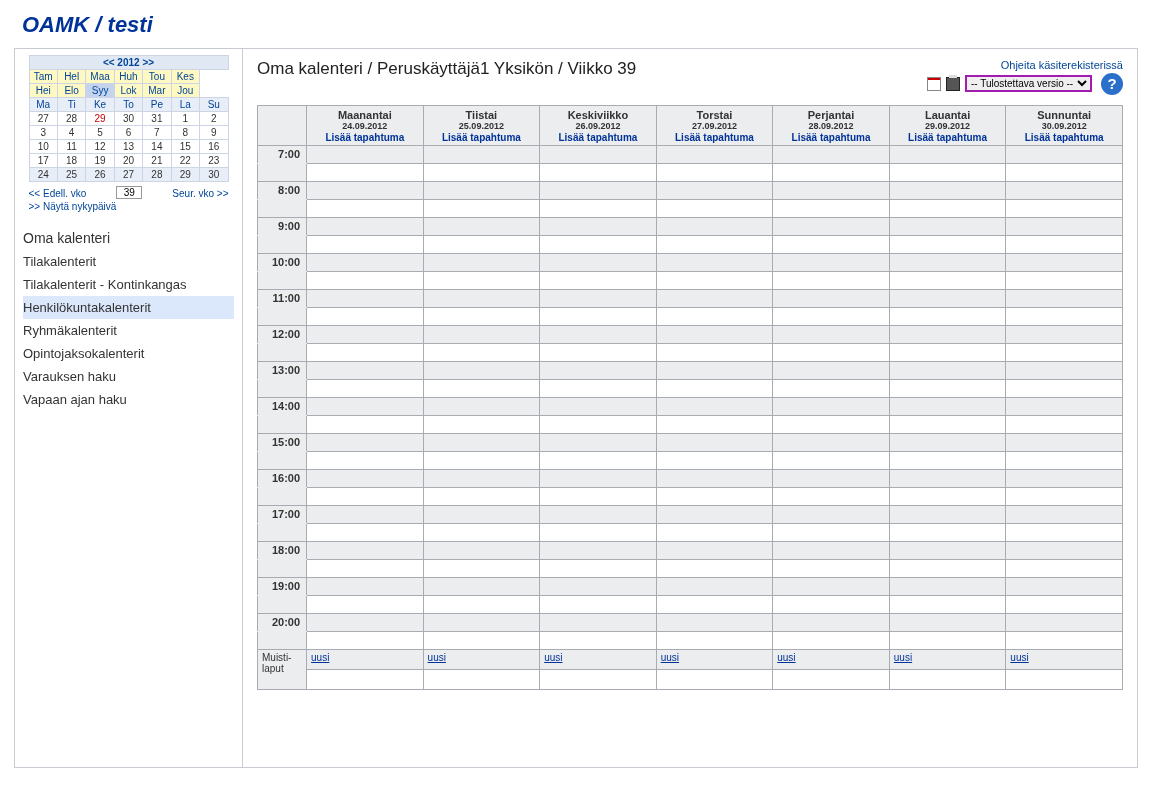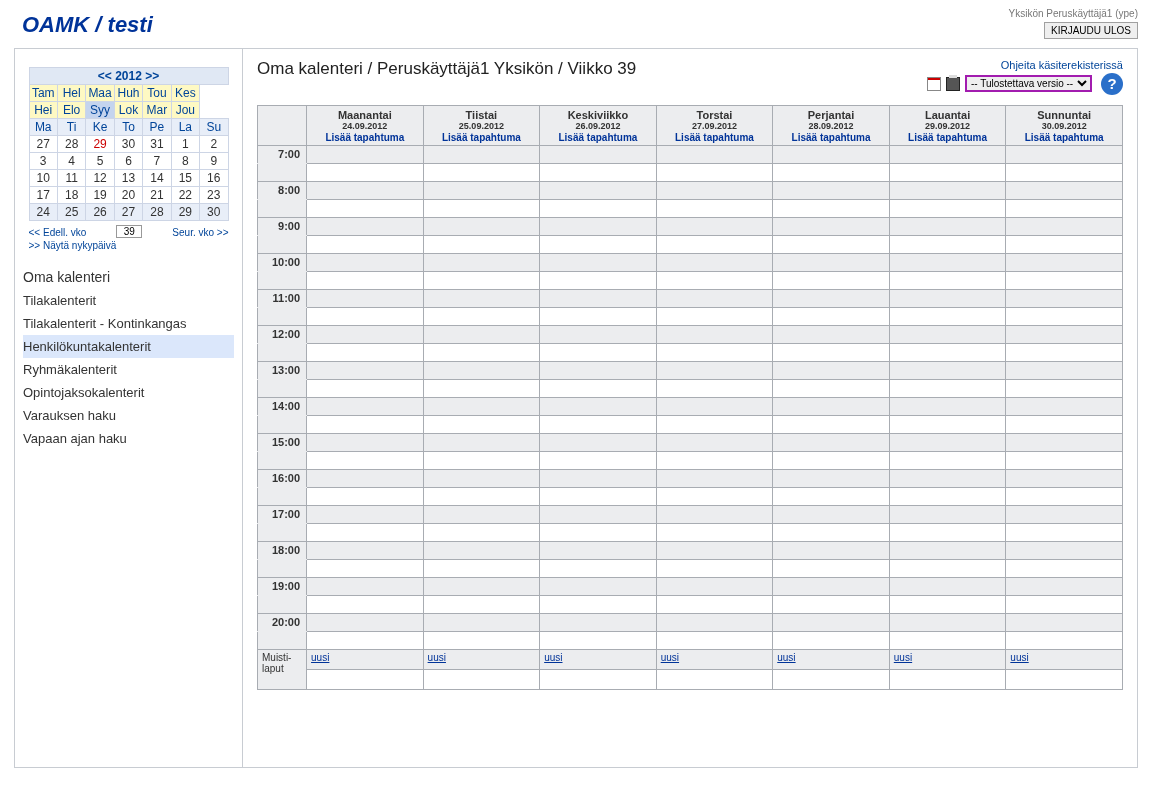--- a/index.html
+++ b/index.html
@@ -47,23 +47,23 @@
     display: flex;
     min-height: 720px;
   }
   .sidebar {
     width: 228px;
     border-right: 1px solid #c8ccd2;
     padding: 6px 2px 6px 2px;
   }
   .mini-cal {
     width: 200px;
-    margin: 12px auto 4px;
+    margin: 0 auto 4px;
     border-collapse: collapse;
-    font-size: 12px;
+    font-size: 10px;
   }
   .mini-cal td {
     border: 1px solid #cdd5e5;
     text-align: center;
     padding: 1px 0;
     width: 28px;
     background:#fff;
     cursor: pointer;
   }
   .mini-cal .hdr td {
@@ -211,24 +211,20 @@
   .cal-grid .notehdr td a { color:#003399; font-size:10px;}
   .cal-grid .noterow td { height:20px; background:#fff;}
   .daycol { width:114px;}
 </style>
 </head>
 <body>
 
 <div class="page">
   <div class="topbar">
     <div class="logo">OAMK / testi</div>
-    <div class="user-block">
-      <div>Yksikön Peruskäyttäjä1 (ype)</div>
-      <button class="logout-btn">KIRJAUDU ULOS</button>
-    </div>
   </div>
 
   <div class="frame">
     <div class="sidebar">
       <table class="mini-cal">
         <tbody>
             <tr class="hdr">
               <td colspan="7">&lt;&lt; 2012 &gt;&gt;</td>
             </tr>
         <tr class="months" id="months-row1">

